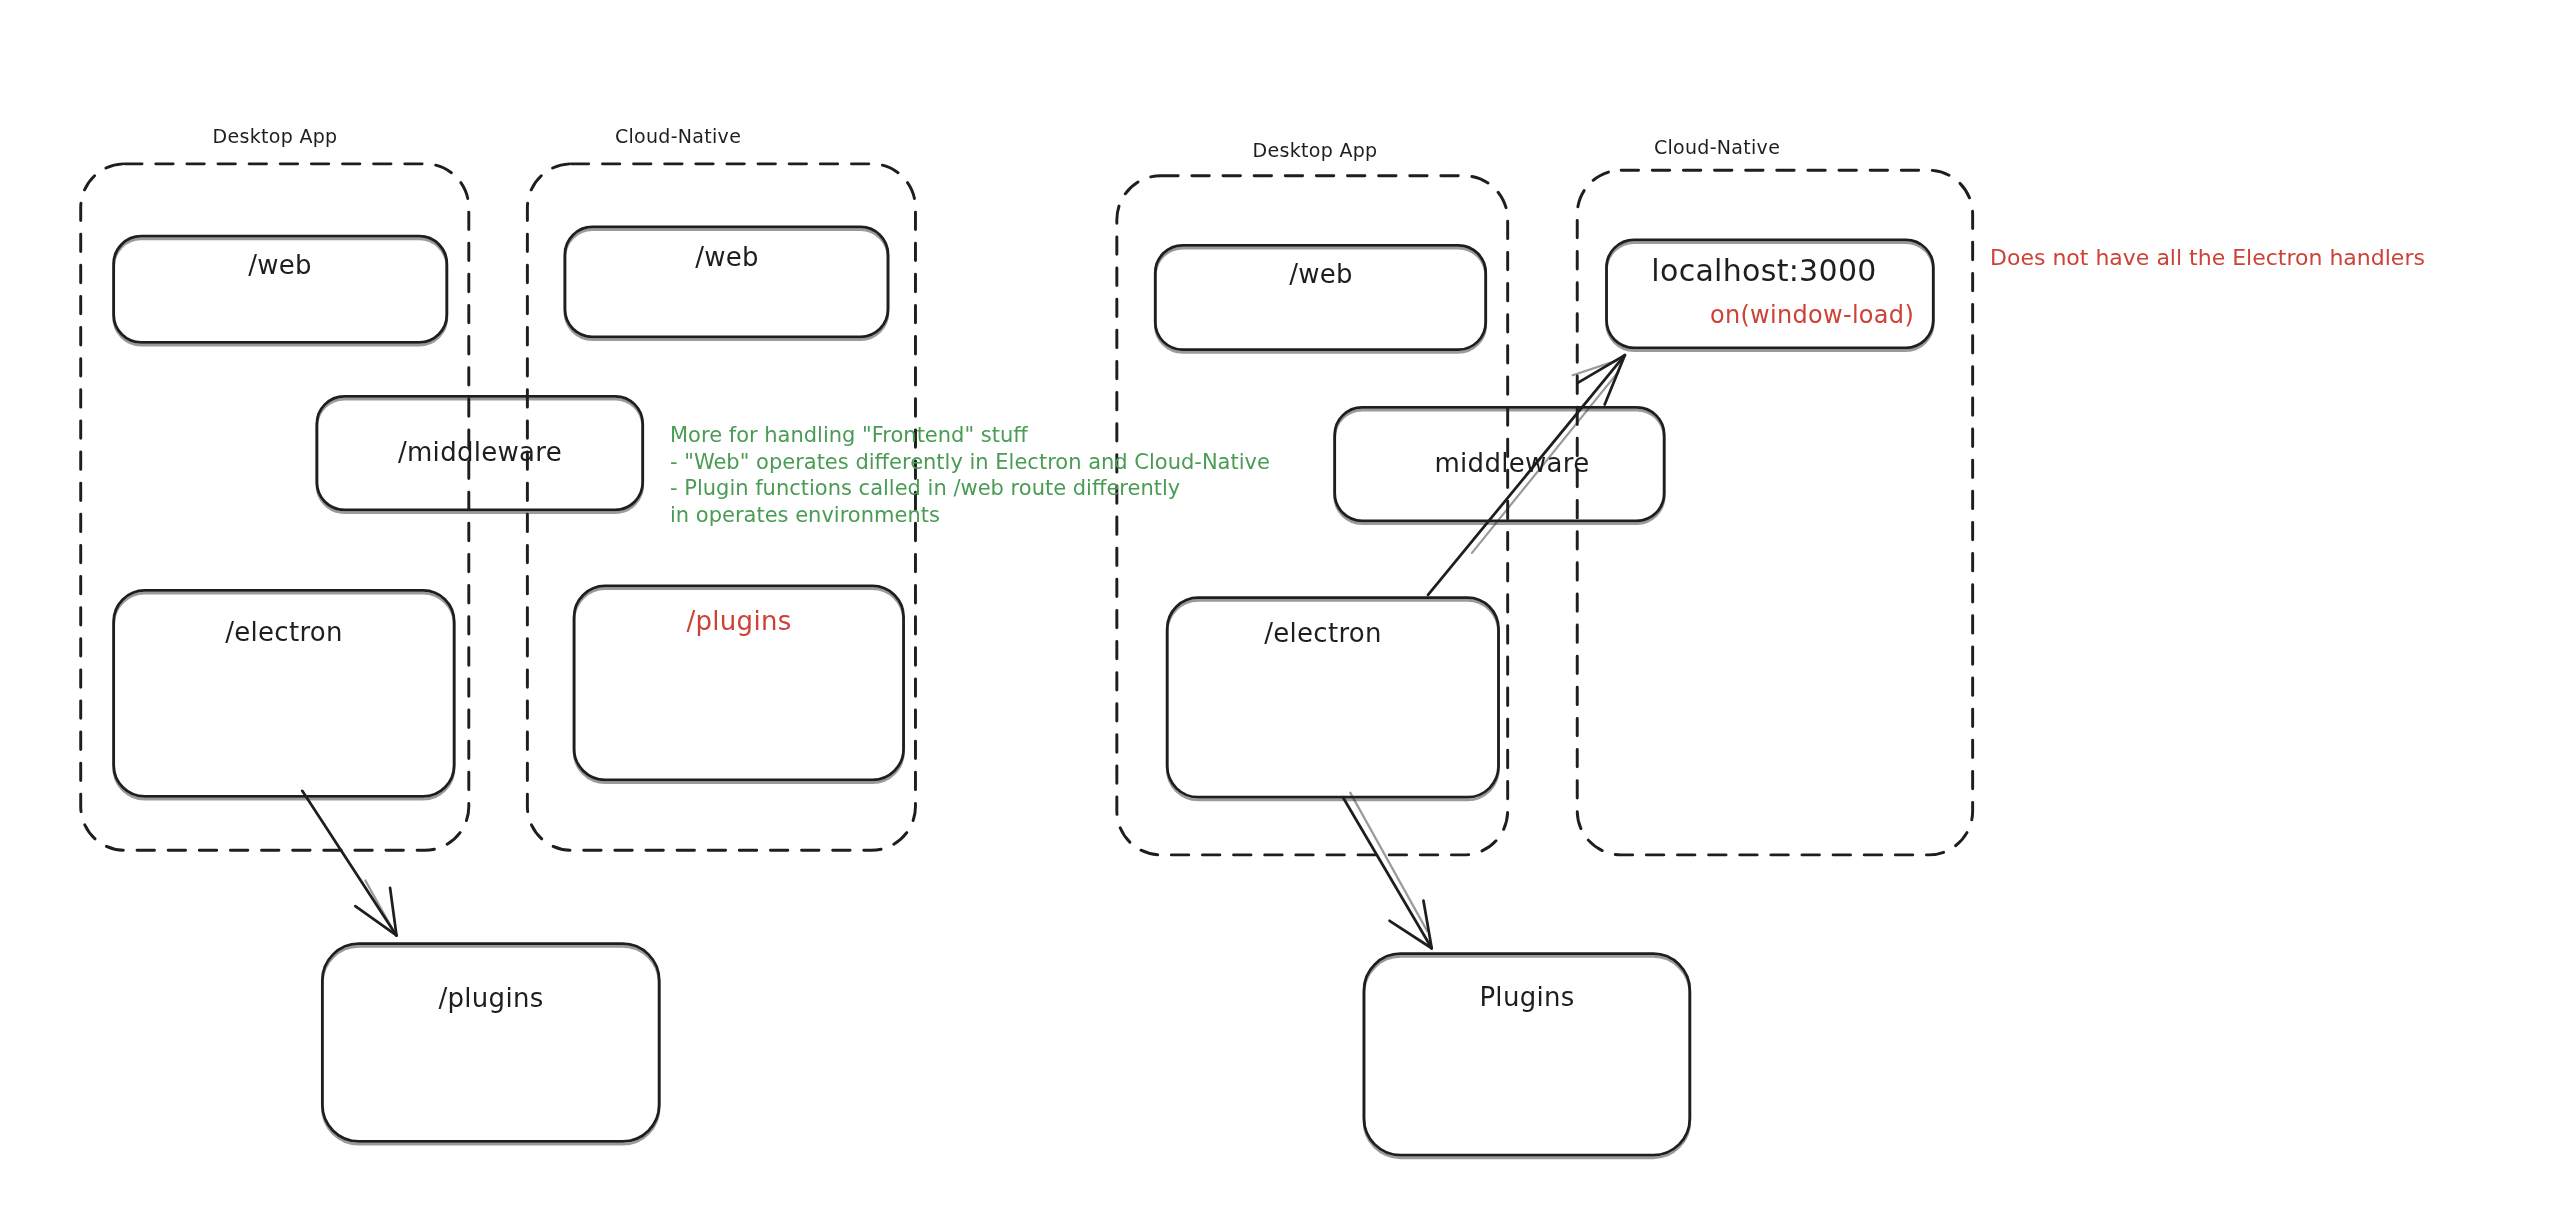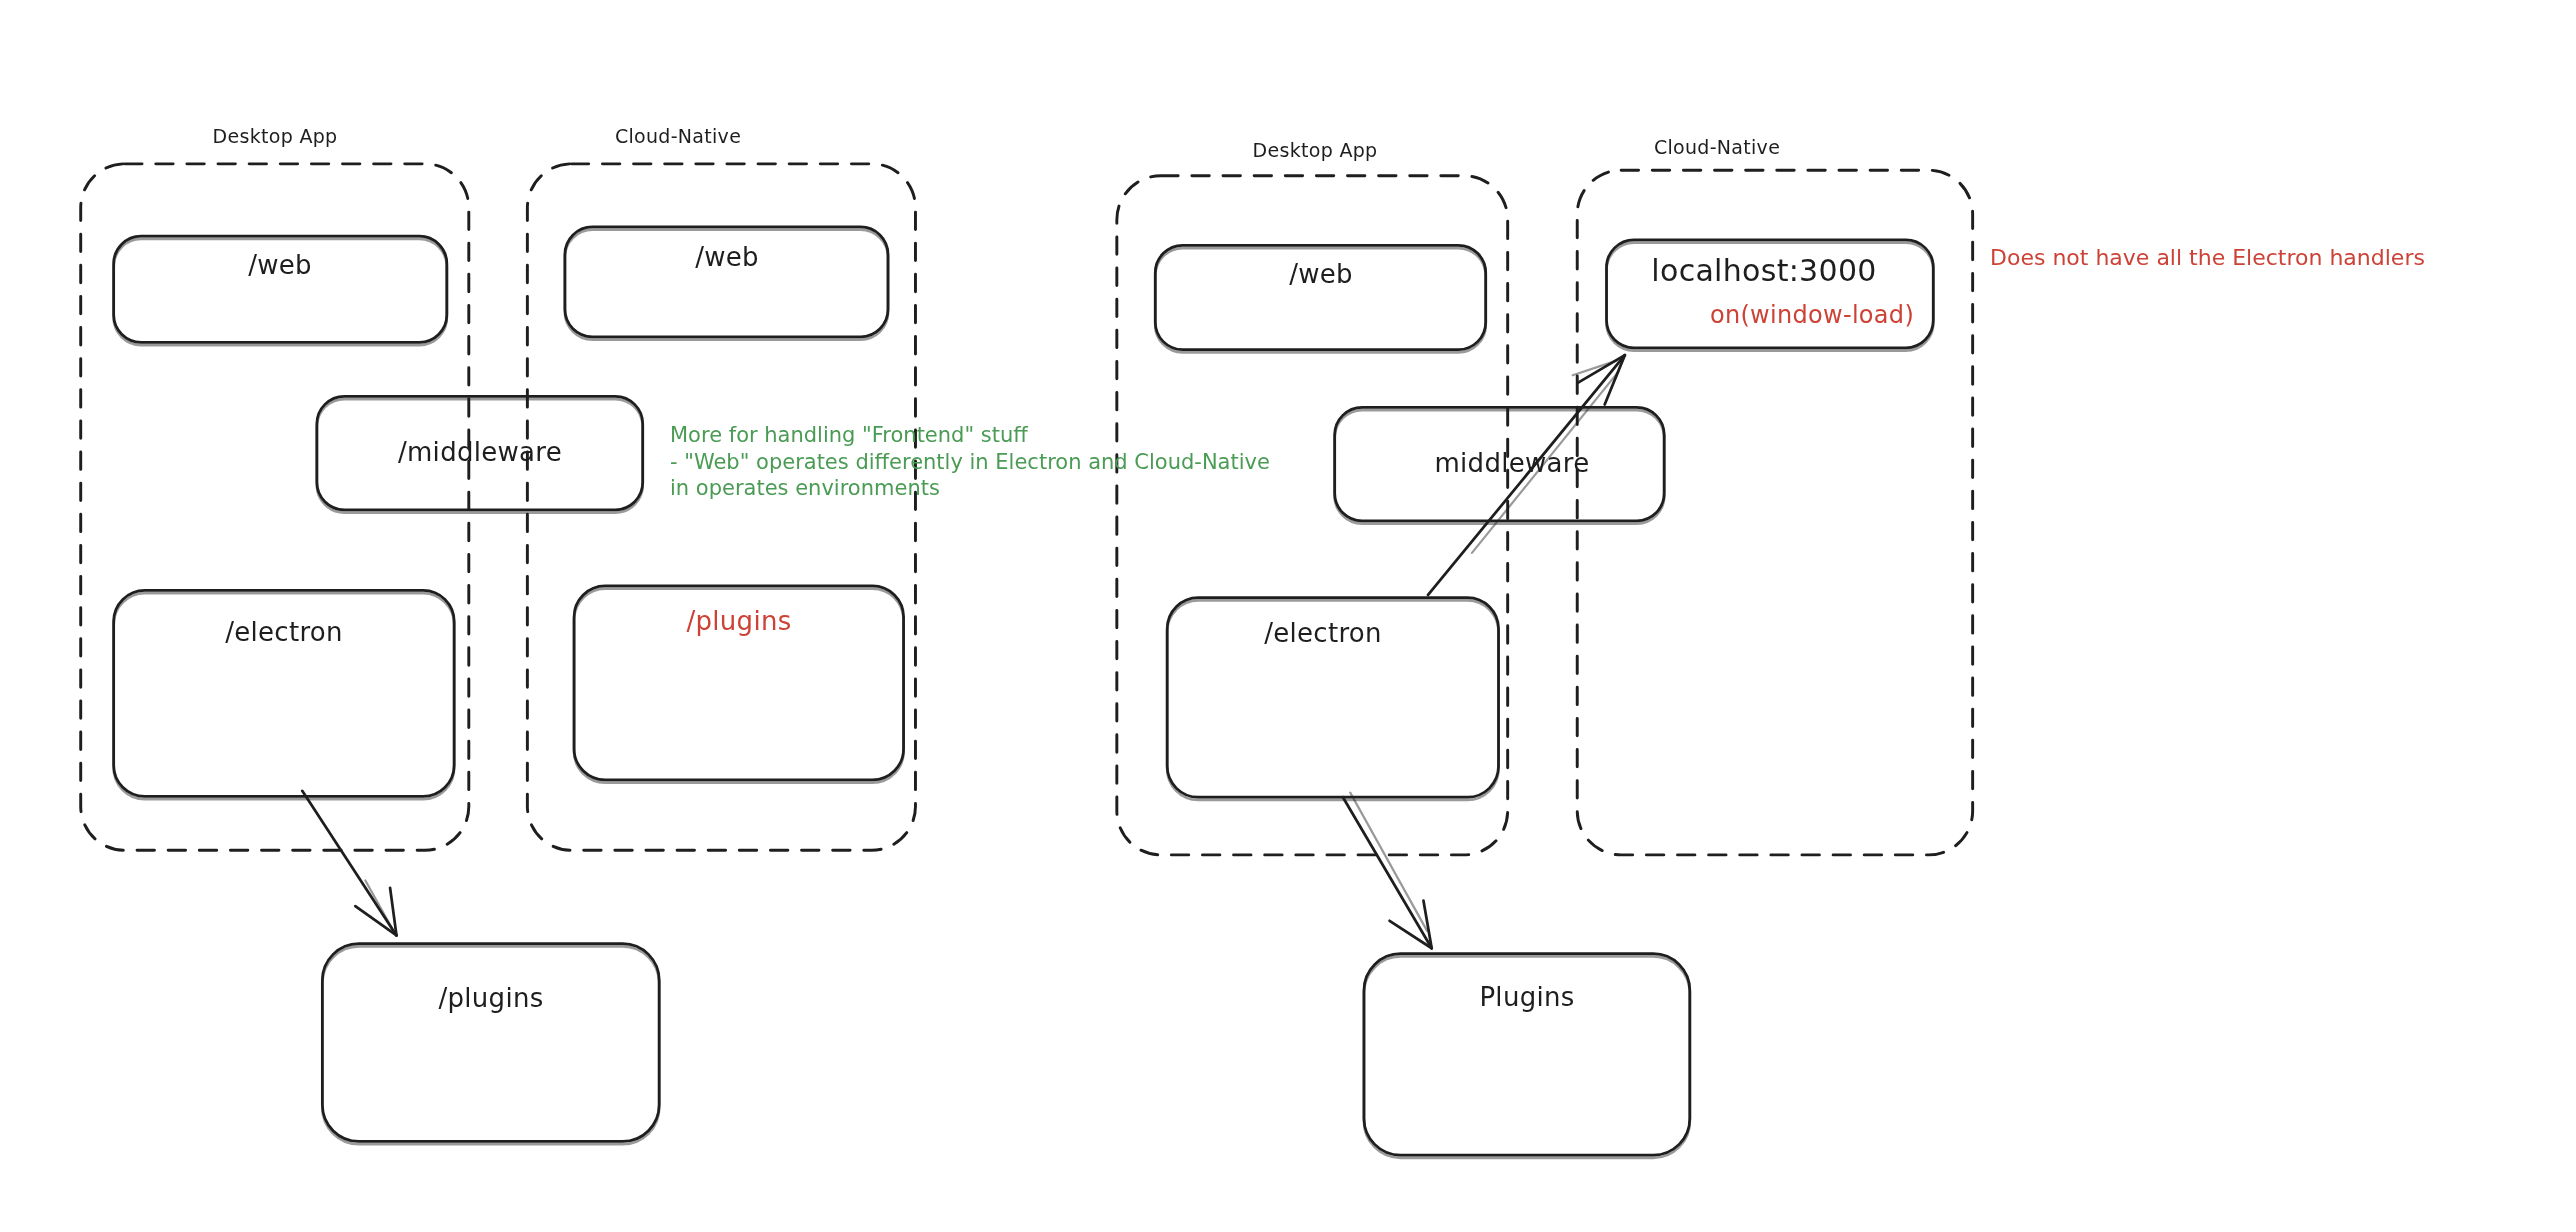--- a/index.html
+++ b/index.html
@@ -102,20 +102,21 @@
 <div class="lbl" style="left:280px;top:265px">/web</div>
 <div class="lbl" style="left:727px;top:257px">/web</div>
 <div class="lbl" style="left:480px;top:452px">/middleware</div>
 <div class="lbl" style="left:284px;top:632px">/electron</div>
 <div class="lbl red-text" style="left:739px;top:621px">/plugins</div>
 <div class="lbl" style="left:491px;top:998px">/plugins</div>
 
 <div class="note note-green" style="left:670px;top:422px">
   <div>More for handling "Frontend" stuff</div>
   <div>- "Web" operates differently in Electron and Cloud-Native</div>
+  <div>- Plugin functions called in /web route differently</div>
   <div>in operates environments</div>
 </div>
 
 <div class="lbl group-lbl" style="left:1315px;top:150px">Desktop App</div>
 <div class="lbl group-lbl" style="left:1717px;top:147px">Cloud-Native</div>
 
 <div class="lbl" style="left:1321px;top:274px">/web</div>
 <div class="lbl big-lbl" style="left:1764px;top:270px">localhost:3000</div>
 <div class="lbl small-lbl red-text" style="left:1812px;top:315px">on(window-load)</div>
 <div class="lbl" style="left:1512px;top:463px">middleware</div>

